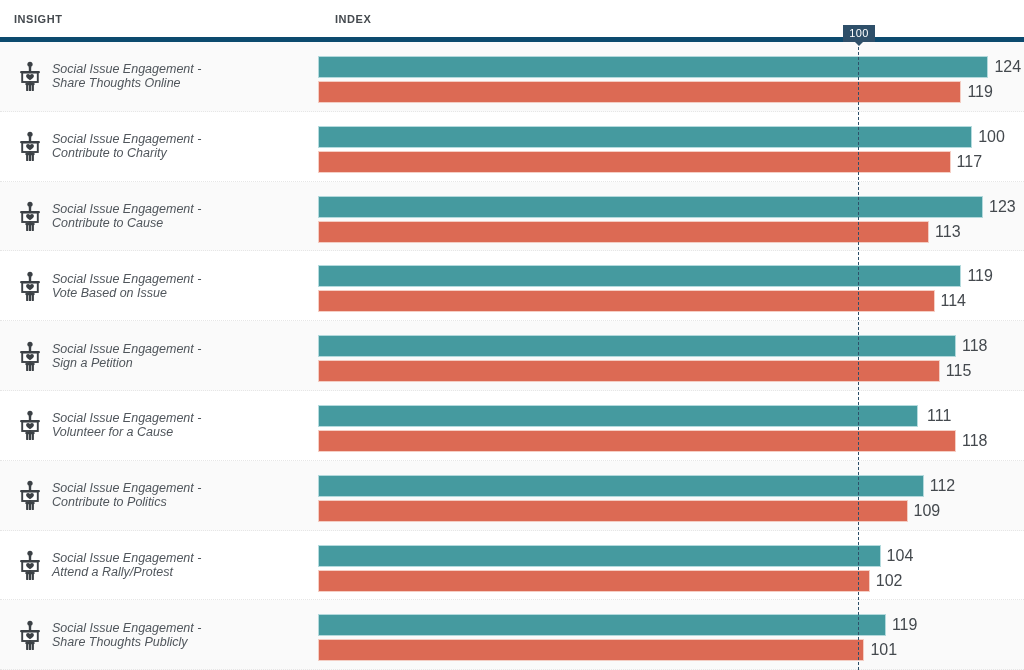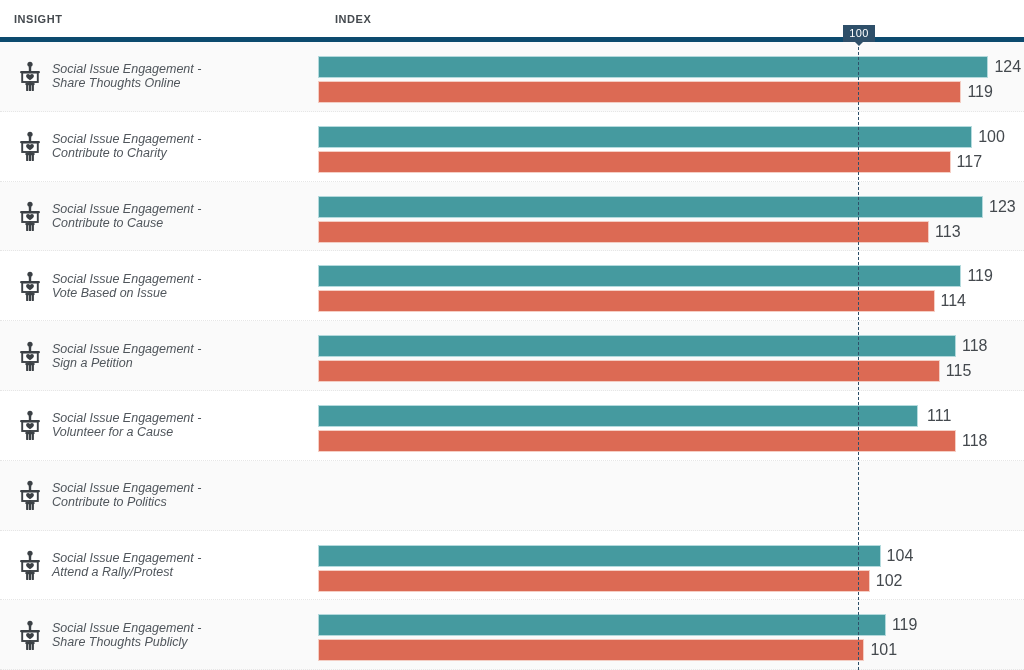--- a/index.html
+++ b/index.html
@@ -348,20 +348,30 @@
             <rect x="5.2" y="11.6" width="15.6" height="9.4" fill="#ffffff" stroke="#3b4045" stroke-width="1.9"></rect>
             <path d="M13 19.3 C10.3 17.2 9.1 16.2 9.1 14.9 C9.1 13.8 9.95 13 11 13 C11.75 13 12.5 13.45 13 14.1 C13.5 13.45 14.25 13 15 13 C16.05 13 16.9 13.8 16.9 14.9 C16.9 16.2 15.7 17.2 13 19.3 Z" fill="#3b4045"></path>
             <path d="M13 21.2 L13 29.2" stroke="#3b4045" stroke-width="2.3" stroke-linecap="round"></path>
             <path d="M10.2 24.4 L10.2 29.2" stroke="#3b4045" stroke-width="2.2" stroke-linecap="round"></path>
             <path d="M15.8 24.4 L15.8 29.2" stroke="#3b4045" stroke-width="2.2" stroke-linecap="round"></path>
             <path d="M9.3 23.1 L16.7 23.1" stroke="#3b4045" stroke-width="2.2" stroke-linecap="round"></path>
           </svg>
         </div>
         <div class="row-label">Social Issue Engagement -
 Contribute to Politics</div>
+        <div class="bars">
+          <div class="bar-track primary">
+            <div class="bar teal" style="width:603.7px"></div>
+            <div class="bar-value" style="left:610.7px">112</div>
+          </div>
+          <div class="bar-track secondary">
+            <div class="bar red" style="width:587.5px"></div>
+            <div class="bar-value" style="left:594.5px">109</div>
+          </div>
+        </div>
       </div>
       <div class="row">
         <div class="row-icon">
           <svg viewBox="0 0 26 30" width="26" height="30" aria-hidden="true">
             <circle cx="13" cy="3.3" r="2.6" fill="#3b4045"></circle>
             <path d="M13 6.2 L13 10.5" stroke="#3b4045" stroke-width="2.4" stroke-linecap="round"></path>
             <path d="M4.2 11.2 L21.8 11.2" stroke="#3b4045" stroke-width="2.3" stroke-linecap="round"></path>
             <rect x="5.2" y="11.6" width="15.6" height="9.4" fill="#ffffff" stroke="#3b4045" stroke-width="1.9"></rect>
             <path d="M13 19.3 C10.3 17.2 9.1 16.2 9.1 14.9 C9.1 13.8 9.95 13 11 13 C11.75 13 12.5 13.45 13 14.1 C13.5 13.45 14.25 13 15 13 C16.05 13 16.9 13.8 16.9 14.9 C16.9 16.2 15.7 17.2 13 19.3 Z" fill="#3b4045"></path>
             <path d="M13 21.2 L13 29.2" stroke="#3b4045" stroke-width="2.3" stroke-linecap="round"></path>

